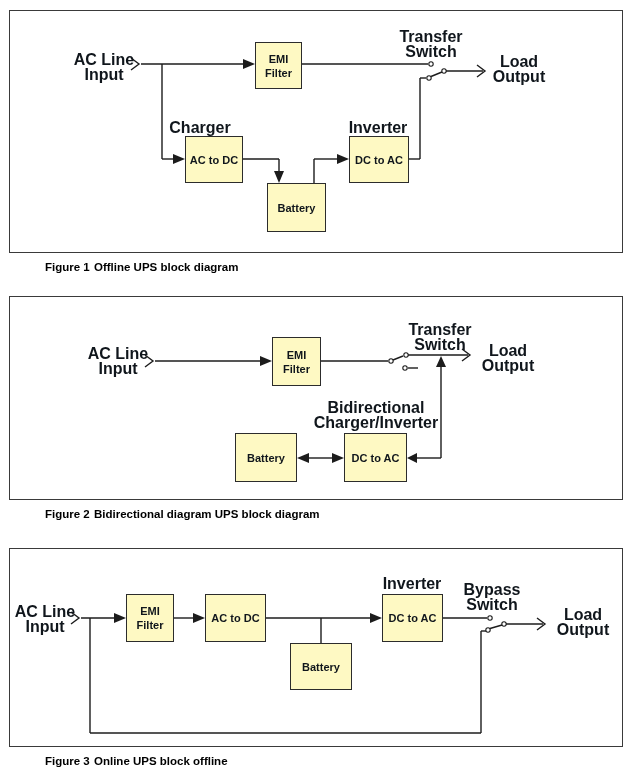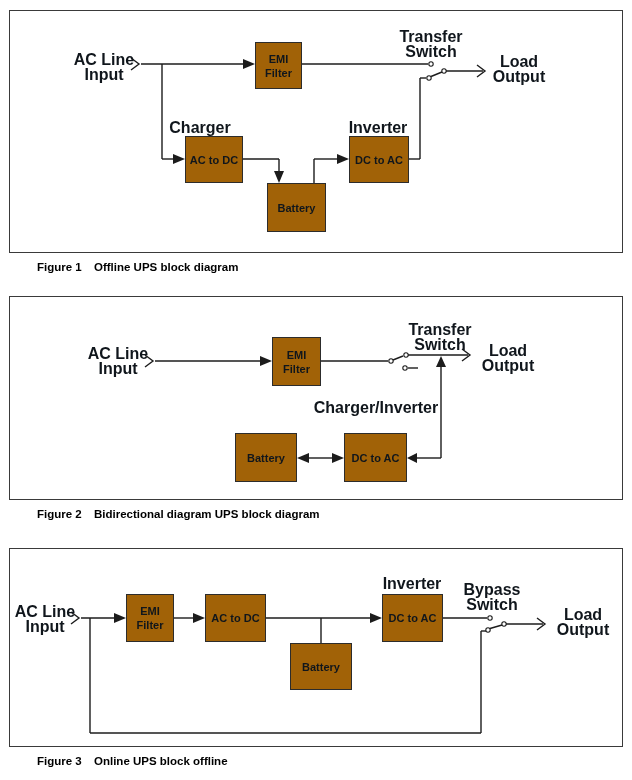--- a/index.html
+++ b/index.html
@@ -6,34 +6,34 @@
   .page {
     position:relative; width:632px; height:780px; background:#ffffff;
     font-family:"Liberation Sans", sans-serif; overflow:hidden;
   }
   .frame {
     position:absolute; border:1.5px solid #3a3a3a; background:#ffffff;
     box-sizing:border-box;
   }
   svg.wires { position:absolute; left:0; top:0; }
   .box {
-    position:absolute; background:#a16207; border:1.5px solid #2c2c2c;
+    position:absolute; background:#fef9c3; border:1.5px solid #2c2c2c;
     box-sizing:border-box; display:flex; flex-direction:column;
     align-items:center; justify-content:center;
     font-size:11px; font-weight:600; color:#10161c; line-height:14px;
     text-align:center;
   }
   .lbl {
     position:absolute; font-size:16px; font-weight:600; color:#10161c;
     line-height:15px; text-align:center; white-space:nowrap;
   }
   .lbl div { white-space:nowrap; }
   .caption { position:absolute; font-size:11.5px; font-weight:700; color:#000000; }
   .caption .cap-title { position:absolute; left:85px; top:0; white-space:nowrap; }
-  .caption .cap-label { position:absolute; left:4px; top:0; white-space:nowrap;padding-left:24px; }
+  .caption .cap-label { position:absolute; left:12px; top:0; white-space:nowrap;padding-left:24px; }
 </style>
 </head>
 <body>
 
 <div class="page">
 
   <div class="frame" style="left:9px; top:10px; width:614px; height:243px;"></div>
   <div class="frame" style="left:9px; top:296px; width:614px; height:204px;"></div>
   <div class="frame" style="left:9px; top:548px; width:614px; height:199px;"></div>
 
@@ -169,20 +169,21 @@
   </div>
   <div class="lbl" style="left:404px; top:322px; width:72px;">
     <div>Transfer</div>
     <div>Switch</div>
   </div>
   <div class="lbl" style="left:472px; top:343px; width:72px;">
     <div>Load</div>
     <div>Output</div>
   </div>
   <div class="lbl" style="left:310px; top:400px; width:132px;">
+    <div>Bidirectional</div>
     <div>Charger/Inverter</div>
   </div>
 
   <div class="caption" style="left:9px; top:508px; width:600px; height:16px;">
     <span class="cap-label">Figure 2</span>
     <span class="cap-title">Bidirectional diagram UPS block diagram</span>
   </div>
 
   <div class="box" style="left:126px; top:594px; width:48px; height:48px;">
     <div>EMI</div>

